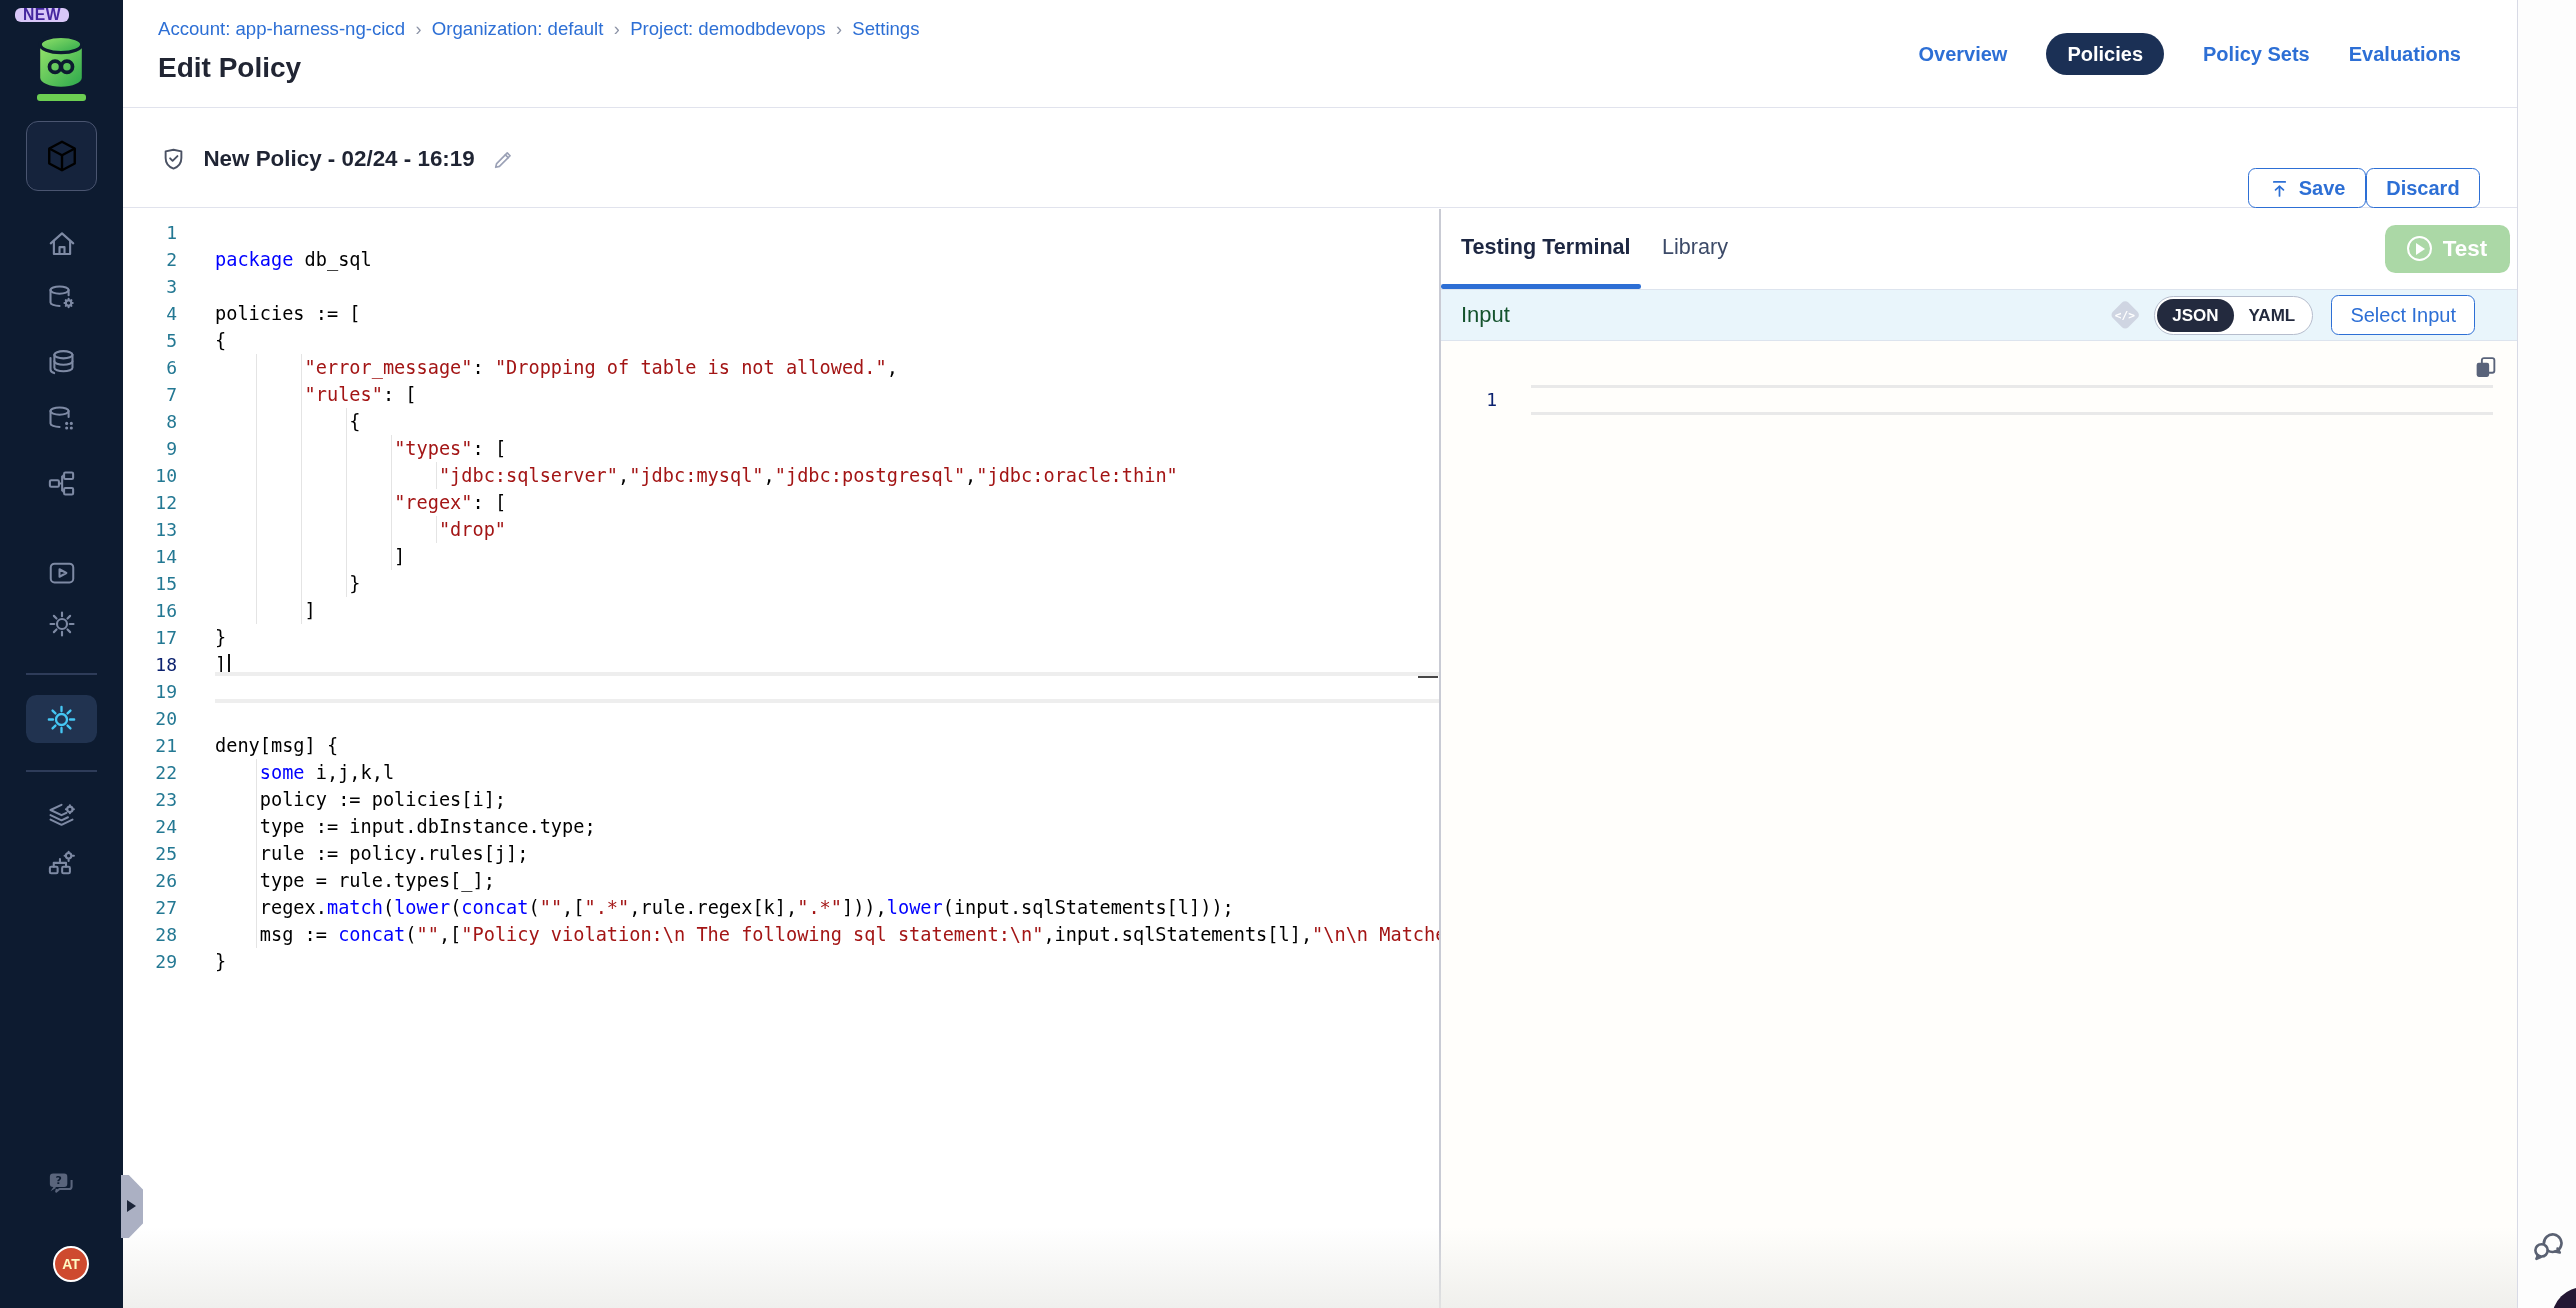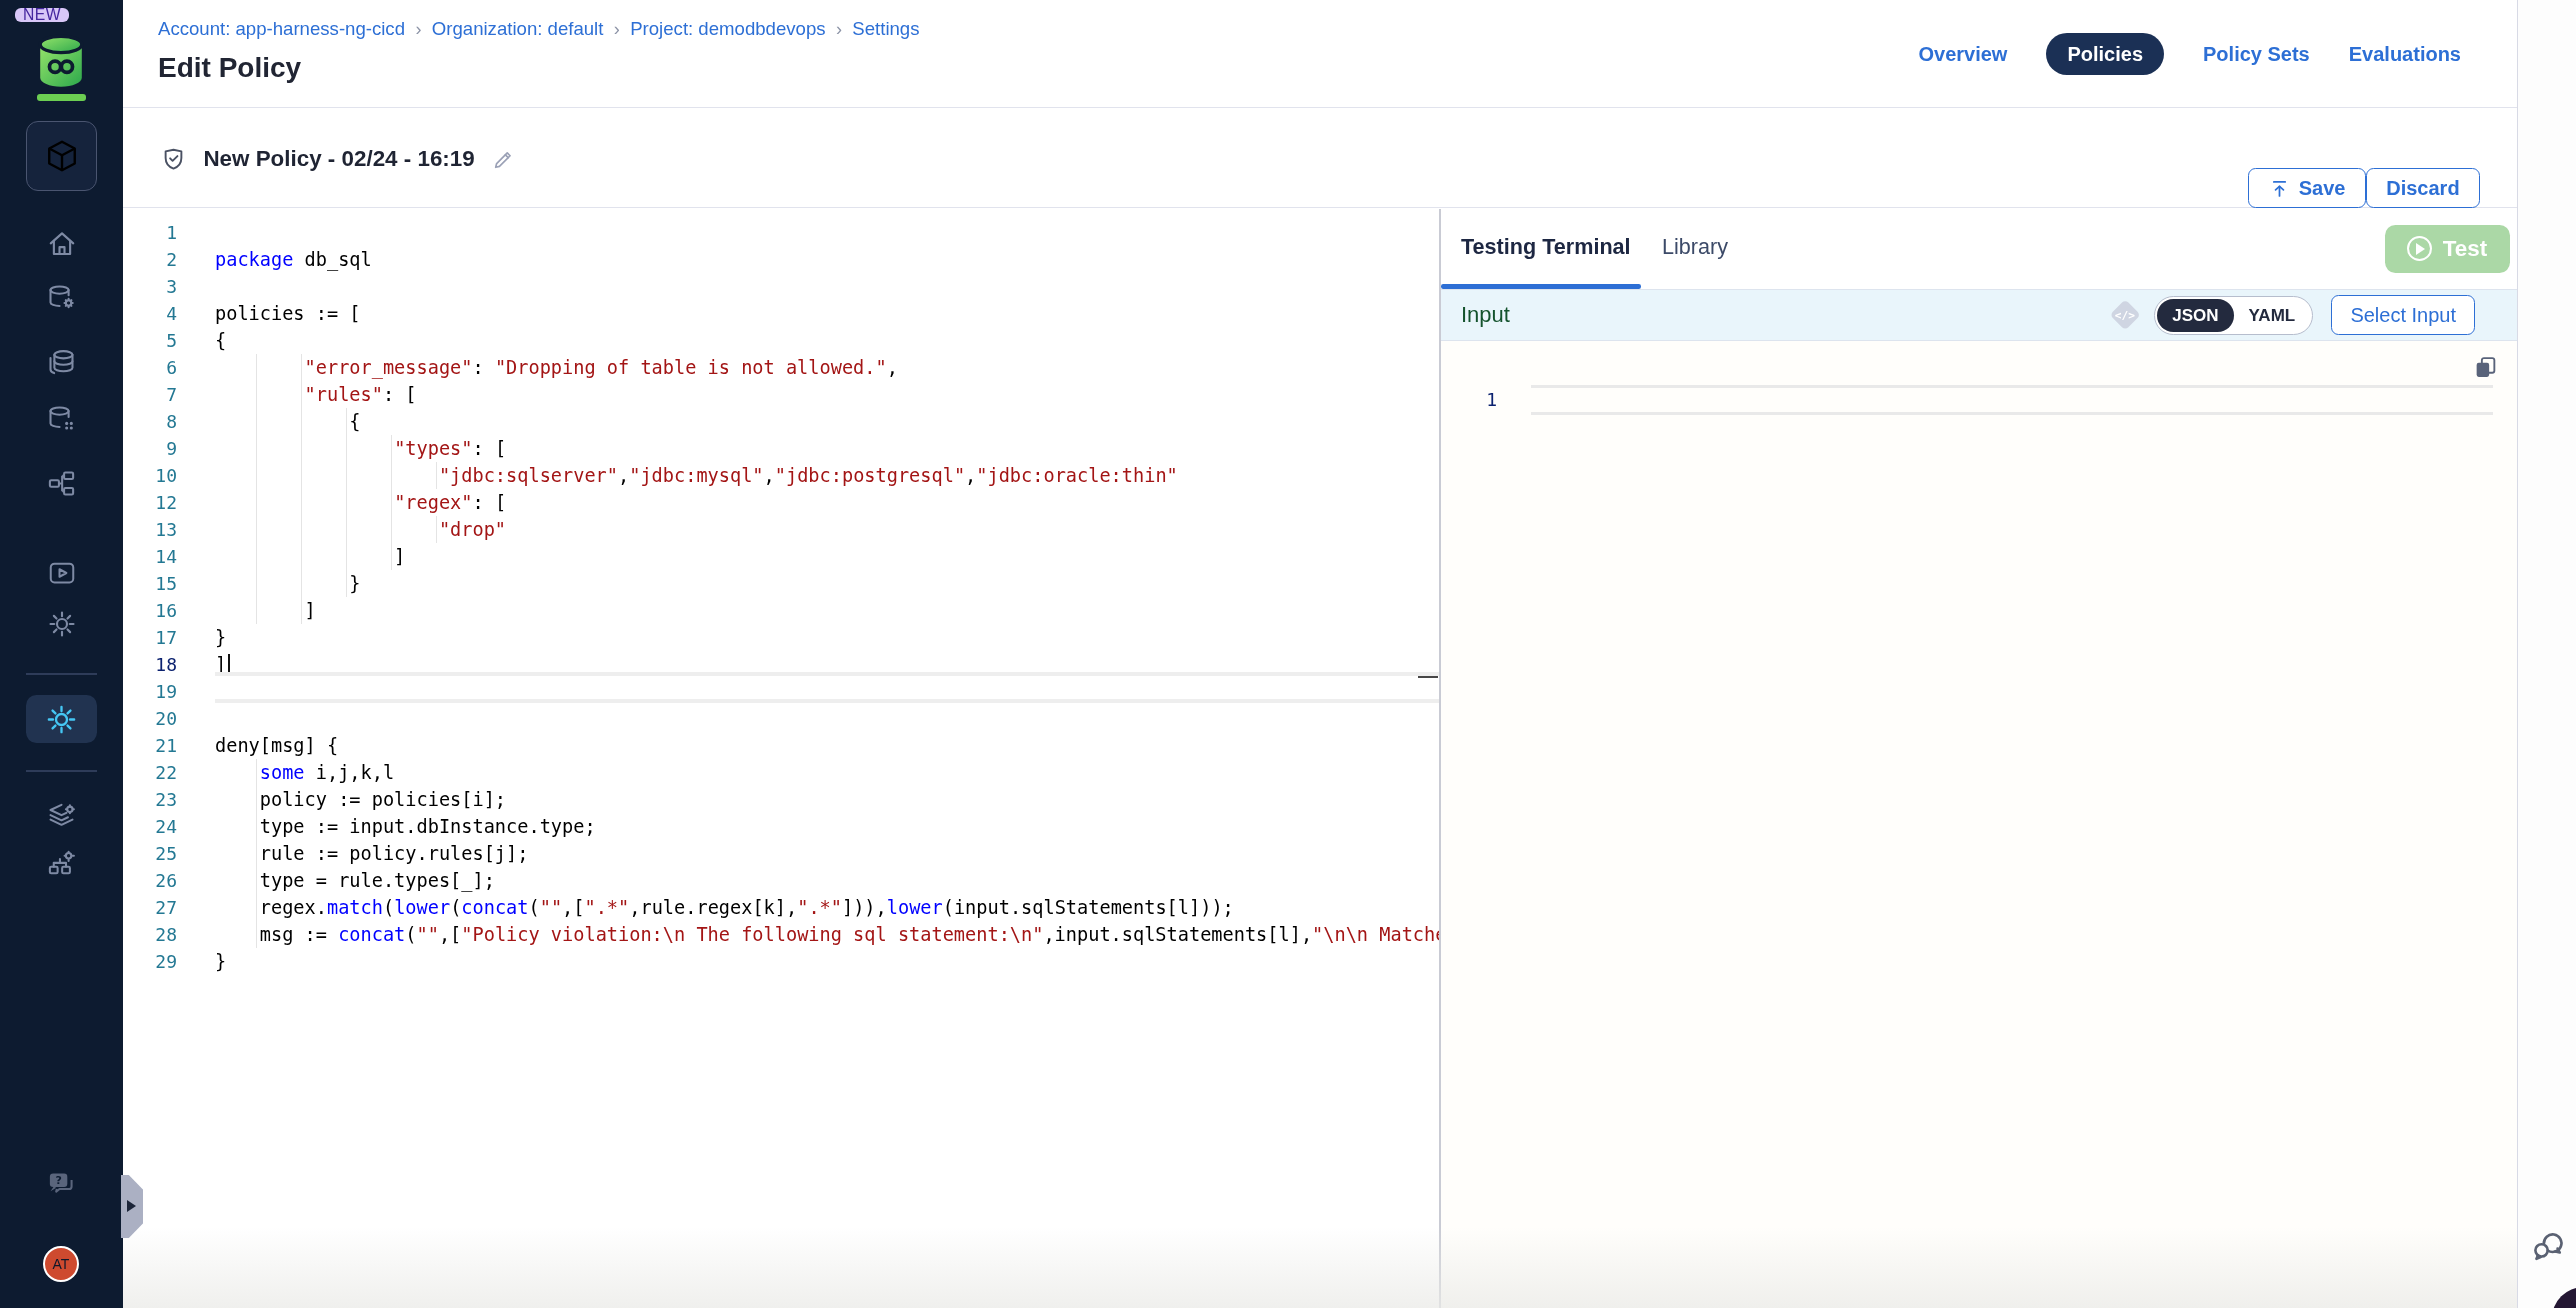--- a/index.html
+++ b/index.html
@@ -3,31 +3,31 @@
 <meta charset="utf-8">
 <style>
   * { box-sizing: border-box; margin: 0; padding: 0; }
   html, body { background: #fff; }
   body { font-family: "Liberation Sans", "DejaVu Sans", sans-serif; }
   .page { position: relative; width: 2576px; height: 1309px; background: #fff; overflow: hidden; }
 
   
   .sidebar { position: absolute; left: 0; top: 0; width: 123px; height: 1309px; background: #0d1b30; z-index: 3; }
   .new-badge { position: absolute; left: 15px; top: 7.5px; width: 54px; height: 14px; background: #d8c7f7; color: #45269e;
-    font-size: 15.7px; font-weight: normal; border-radius: 6px; display: flex; align-items: center; justify-content: center; letter-spacing: 0.4px; }
+    font-size: 15.7px; font-weight: bold; border-radius: 6px; display: flex; align-items: center; justify-content: center; letter-spacing: 0.4px; }
   .logo { position: absolute; left: 35px; top: 33px; }
   .logo-bar { position: absolute; left: 37px; top: 94px; width: 49px; height: 6.7px; border-radius: 3px; background: #6cce52; }
   .module-tile { position: absolute; left: 26px; top: 121px; width: 71px; height: 70px; border: 1.5px solid #4a5570; border-radius: 12px;
     background: #15233c; display: flex; align-items: center; justify-content: center; }
   .side-ic { position: absolute; left: 0; width: 123px; display: flex; justify-content: center; color: #7e8aa4; }
   .side-div { position: absolute; left: 26px; width: 71px; height: 1.5px; background: #2e3c59; }
   .active-tile { position: absolute; left: 26px; top: 695px; width: 71px; height: 48px; background: #213350; border-radius: 10.4px;
     display: flex; align-items: center; justify-content: center; color: #45c7f4; }
-  .avatar { position: absolute; left: 43px; top: 1246px; width: 36px; height: 36px; border-radius: 50%; background: #ce4a2f;
-    border: 2.2px solid #fff; color: #0f172a; font-weight: normal; font-size: 14px; display: flex; align-items: center; justify-content: center; }
+  .avatar { position: absolute; left: 53px; top: 1246px; width: 36px; height: 36px; border-radius: 50%; background: #ce4a2f;
+    border: 2.2px solid #fff; color: #fef9c3; font-weight: bold; font-size: 14px; display: flex; align-items: center; justify-content: center; }
   .expand-handle { position: absolute; left: 121px; top: 1175px; width: 22.4px; height: 63px; background: #abb0c3; z-index: 6;
     clip-path: polygon(0 0, 35% 0, 100% 24%, 100% 76%, 35% 100%, 0 100%); }
   .expand-handle .tri { position: absolute; left: 6px; top: 24.6px; width: 0; height: 0;
     border-top: 6.7px solid transparent; border-bottom: 6.7px solid transparent; border-left: 9.7px solid #1c2539; }
 
   
   .main { position: absolute; left: 123px; top: 0; width: 2394px; height: 1309px; background: #fff; }
   .right-strip { position: absolute; left: 2517px; top: 0; width: 59px; height: 1309px; background: #fdfdfd; border-left: 1.5px solid #d8dae6; }
 
   .top-header { position: absolute; left: 0; top: 0; width: 2394px; height: 108px; background: #fff; border-bottom: 1.5px solid #e1e3ed; }

